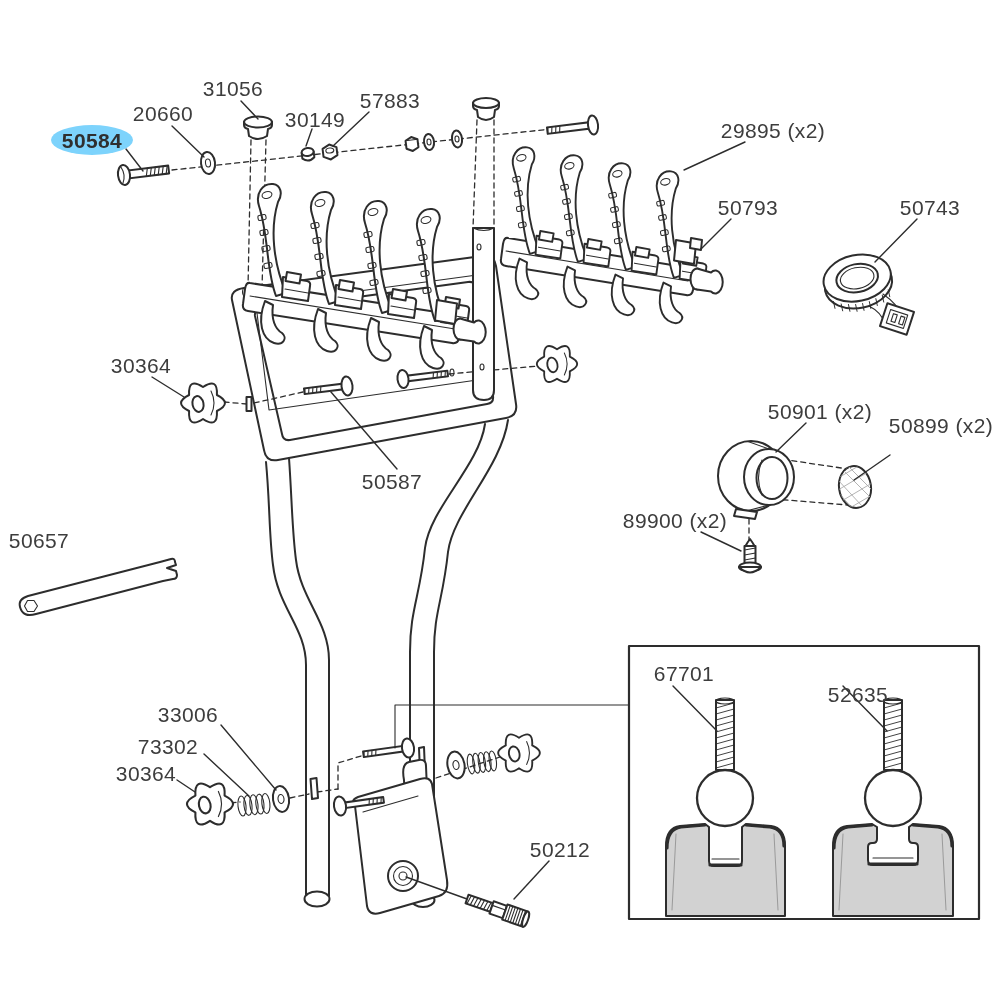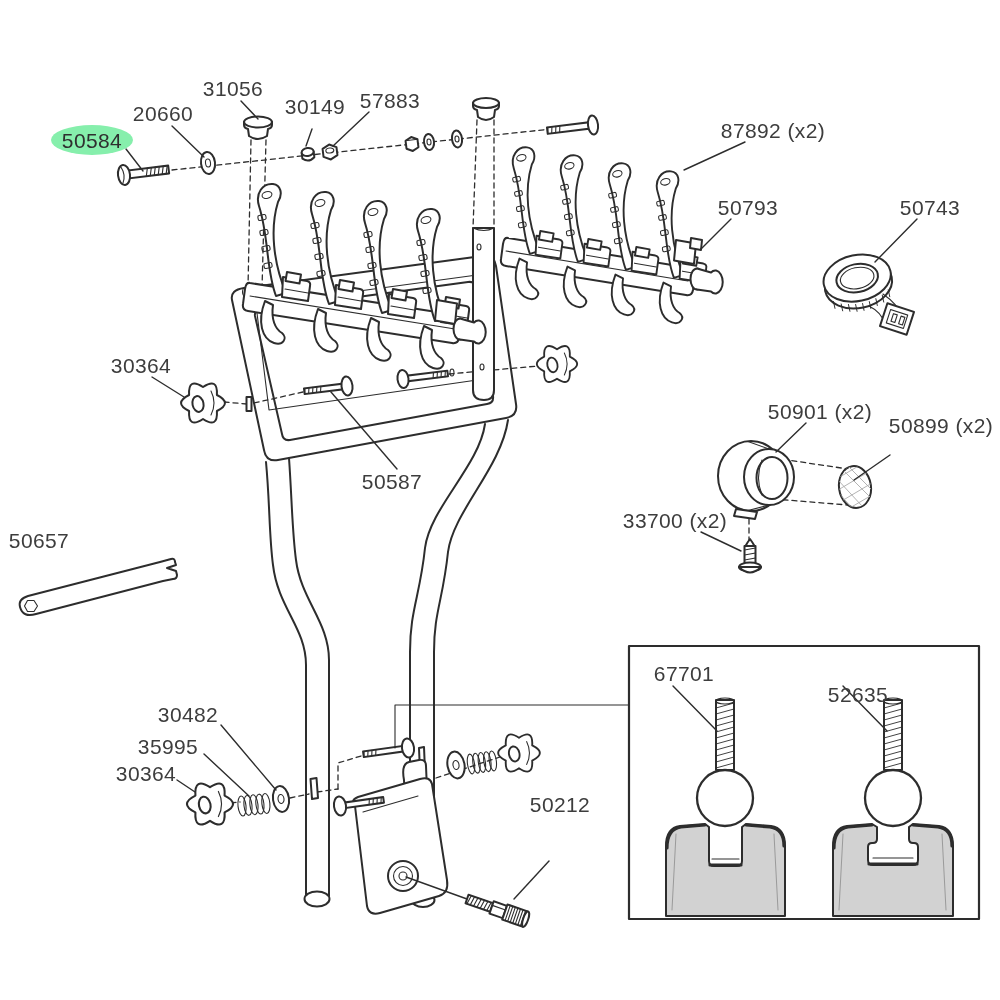--- a/index.html
+++ b/index.html
@@ -11,22 +11,22 @@
   svg .gray{fill:#d2d2d2;}
   svg .thin{stroke-width:1.1;}
   svg .lead{stroke-width:1.4;}
   svg .dash{stroke-width:1.3;stroke-dasharray:5 4;}
   svg .thick{stroke-width:3.2;}
   svg .shade{stroke:#9a9a9a;stroke-width:1;}
   svg .hatch{stroke-width:0.9;}
   svg .hhatch{stroke:#aaaaaa;stroke-width:0.9;}
   .part-label{position:absolute;transform:translate(-50%,-50%);font-size:21px;line-height:1;
               color:#3d3d3d;letter-spacing:.4px;white-space:nowrap;}
-  .part-label.hl{background:#86efac;border-radius:50%;width:82px;height:30px;display:flex;
-                 align-items:center;justify-content:center;color:#2f2f2f;}
+  .part-label.hl{background:#7dd3fc;border-radius:50%;width:82px;height:30px;display:flex;
+                 align-items:center;justify-content:center;color:#2f2f2f;font-weight:bold;}
 </style>
 </head>
 <body>
 
 <div class="stage">
 
 <svg width="1000" height="1000" viewBox="0 0 1000 1000" role="img">
   <defs>
     <g id="cradle">
       <path class="f" d="M 2,4 C -8,-22 -5,-55 -15,-86 C -19,-99 -11,-109 -1,-108 C 7,-107 9,-98 4,-90 C -4,-64 -1,-30 12,1 Z"></path>
@@ -322,32 +322,32 @@
     <path class="lead" d="M 549,861 L 514,899"></path>
     <path class="lead" d="M 673,686 L 717,731"></path>
     <path class="lead" d="M 843,686 L 887,731"></path>
   </g>
 </svg>
 
 <div>
   <div class="part-label hl" style="left:92px;top:140px">50584</div>
   <div class="part-label" style="left:163px;top:113px">20660</div>
   <div class="part-label" style="left:233px;top:88px">31056</div>
-  <div class="part-label" style="left:315px;top:106px">30149</div>
+  <div class="part-label" style="left:315px;top:119px">30149</div>
   <div class="part-label" style="left:390px;top:100px">57883</div>
-  <div class="part-label" style="left:773px;top:130px">87892 (x2)</div>
+  <div class="part-label" style="left:773px;top:130px">29895 (x2)</div>
   <div class="part-label" style="left:748px;top:207px">50793</div>
   <div class="part-label" style="left:930px;top:207px">50743</div>
   <div class="part-label" style="left:141px;top:365px">30364</div>
   <div class="part-label" style="left:392px;top:481px">50587</div>
   <div class="part-label" style="left:820px;top:411px">50901 (x2)</div>
   <div class="part-label" style="left:941px;top:425px">50899 (x2)</div>
-  <div class="part-label" style="left:675px;top:520px">33700 (x2)</div>
+  <div class="part-label" style="left:675px;top:520px">89900 (x2)</div>
   <div class="part-label" style="left:39px;top:540px">50657</div>
-  <div class="part-label" style="left:188px;top:714px">30482</div>
-  <div class="part-label" style="left:168px;top:746px">35995</div>
+  <div class="part-label" style="left:188px;top:714px">33006</div>
+  <div class="part-label" style="left:168px;top:746px">73302</div>
   <div class="part-label" style="left:146px;top:773px">30364</div>
-  <div class="part-label" style="left:560px;top:804px">50212</div>
+  <div class="part-label" style="left:560px;top:849px">50212</div>
   <div class="part-label" style="left:684px;top:673px">67701</div>
   <div class="part-label" style="left:858px;top:694px">52635</div>
 </div>
 
 </div>
 
 </body></html>

